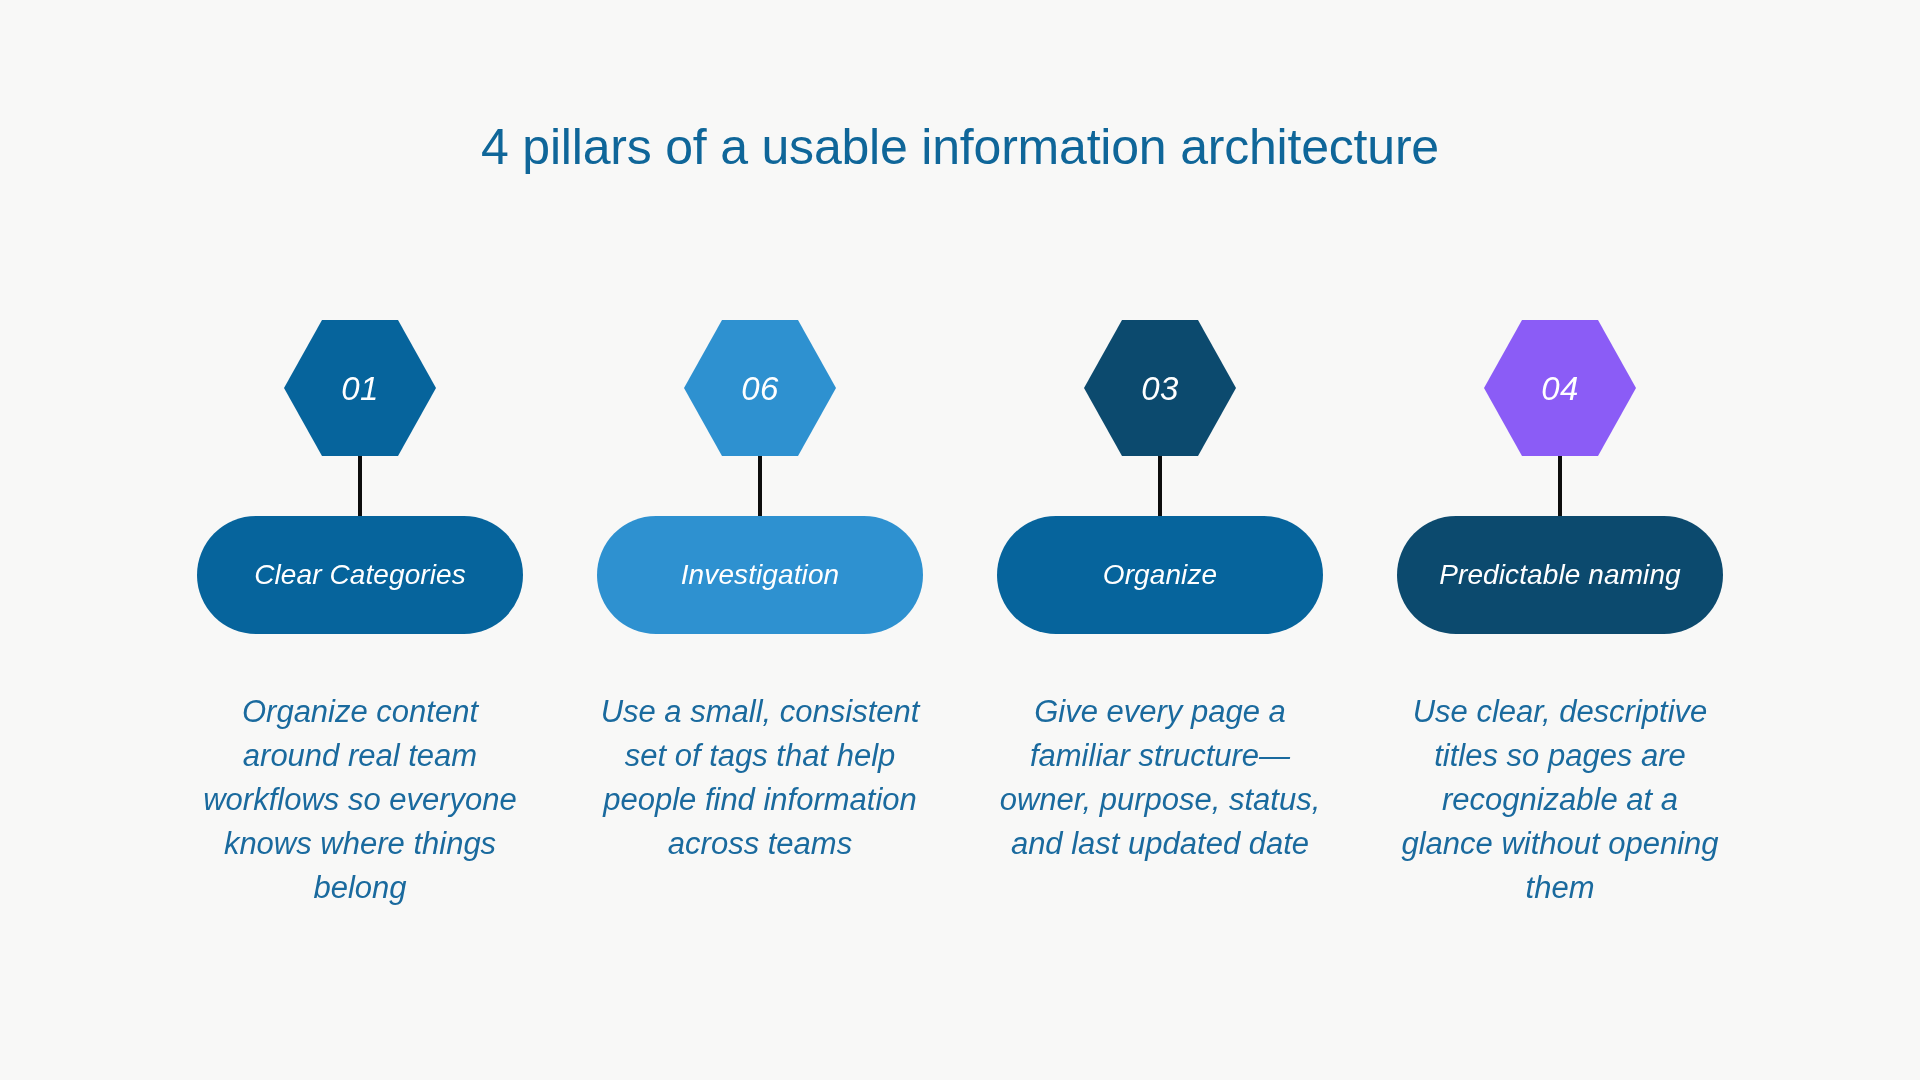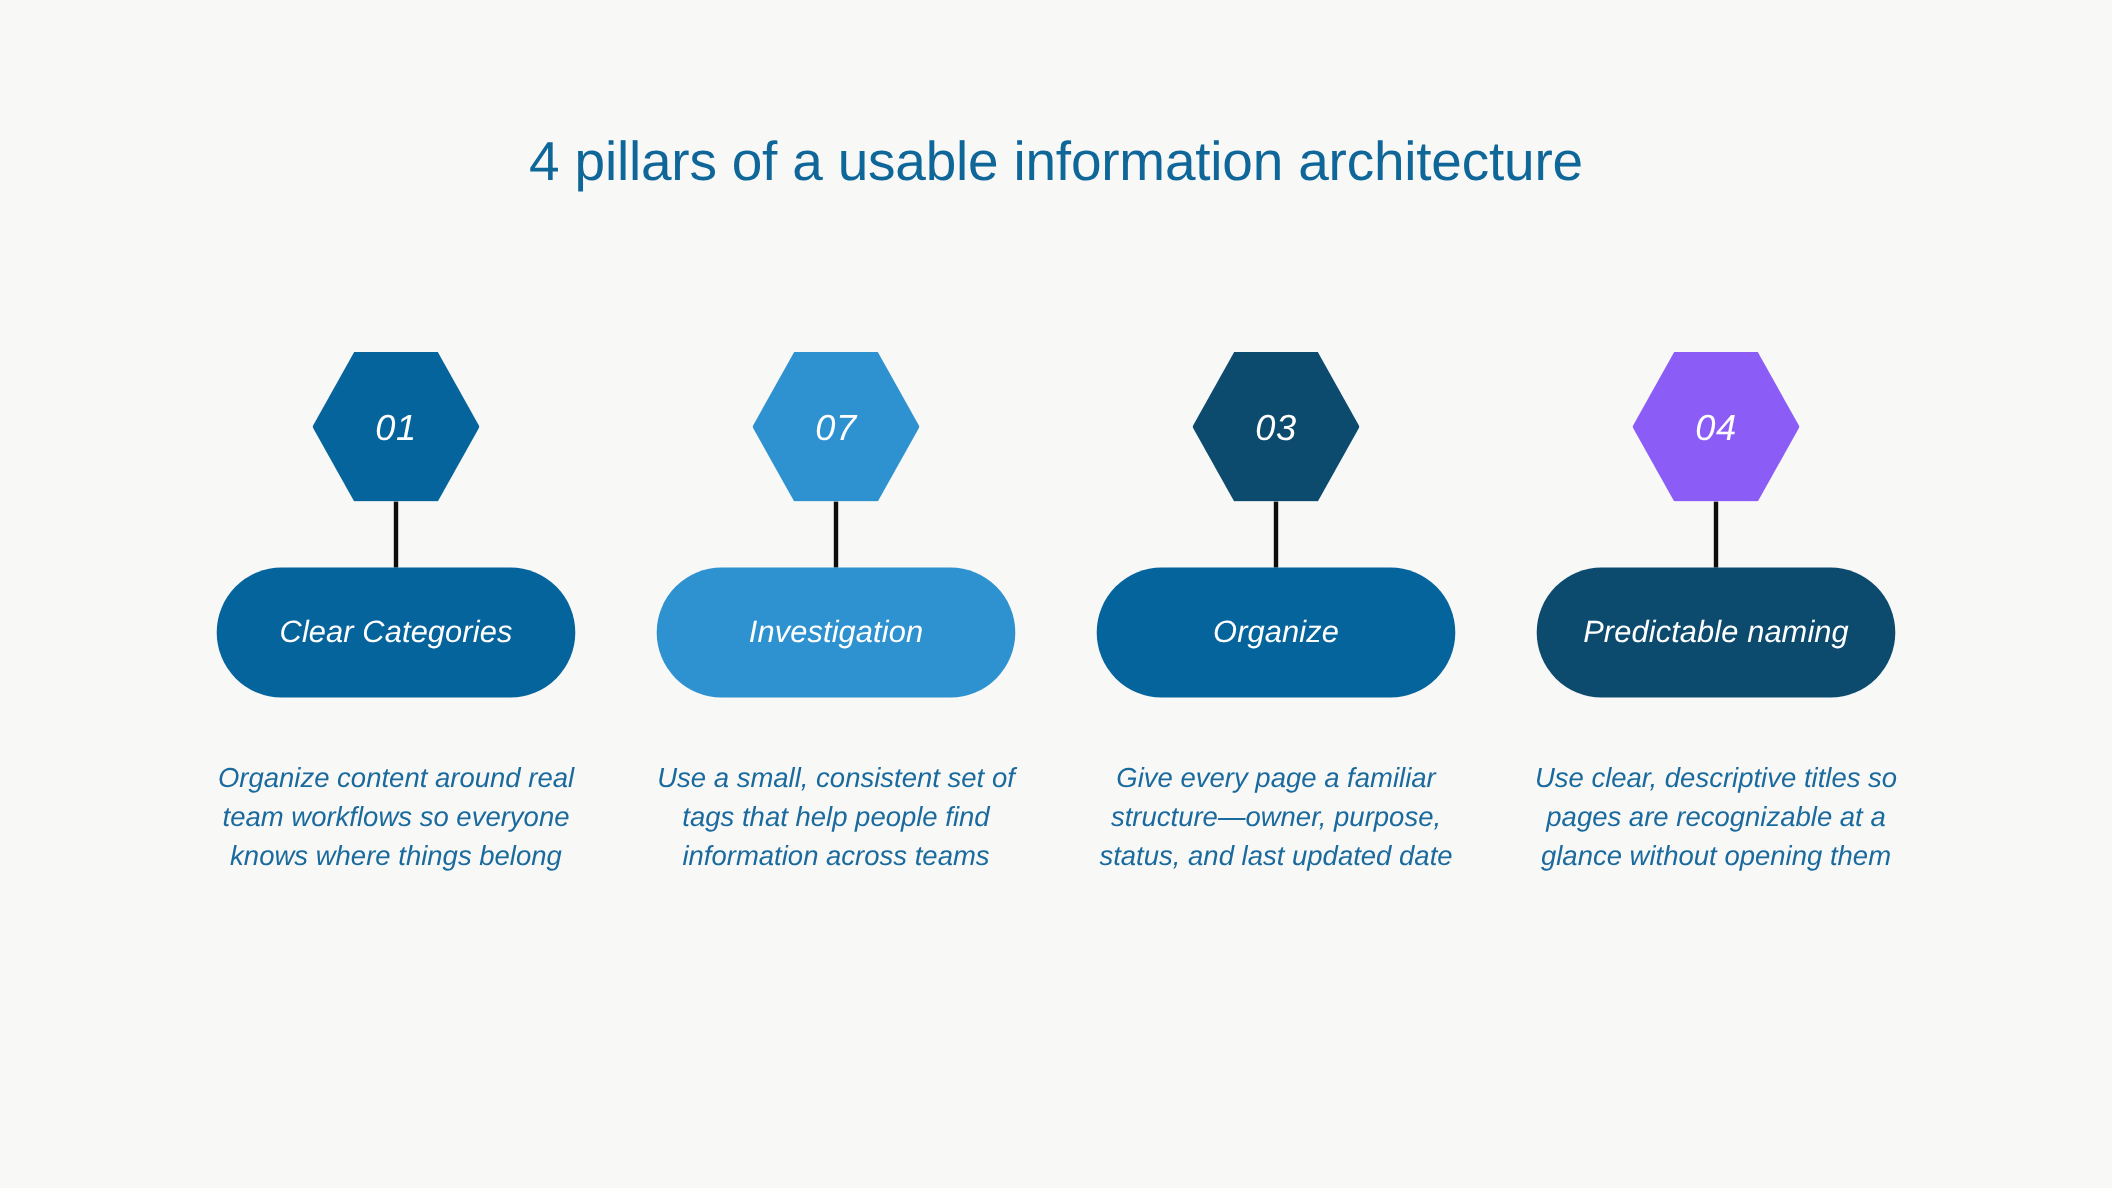--- a/index.html
+++ b/index.html
@@ -102,21 +102,21 @@
     letter-spacing: 0.1px;
     text-align: center;
     line-height: 1.2;
     white-space: nowrap;
   }
 
   .description {
     margin-top: 56px;
     width: 330px;
     text-align: center;
-    font-size: 25px;
+    font-size: 31px;
     line-height: 1.42;
     color: #1a6a9e;
     font-weight: 400;
   }
 </style>
 </head>
 <body style="background: rgb(248, 248, 247);">
 
 <div class="infographic" style="background: rgb(248, 248, 247);">
 
@@ -133,21 +133,21 @@
       <div class="connector" style="background: rgb(13, 13, 13);"></div>
       <div class="pill" style="background: rgb(6, 100, 156);">
         <span class="pill-label">Clear Categories</span>
       </div>
       <div class="description" style="color: rgb(26, 106, 158);">Organize content around real team workflows so everyone knows where things belong</div>
     </div>
 
     <div class="pillar">
       <div class="hexagon-wrap">
         <div class="hexagon" style="background: rgb(46, 145, 208);">
-          <span class="hex-number">07</span>
+          <span class="hex-number">06</span>
         </div>
       </div>
       <div class="connector" style="background: rgb(13, 13, 13);"></div>
       <div class="pill" style="background: rgb(46, 145, 208);">
         <span class="pill-label">Investigation</span>
       </div>
       <div class="description" style="color: rgb(26, 106, 158);">Use a small, consistent set of tags that help people find information across teams</div>
     </div>
 
     <div class="pillar">

